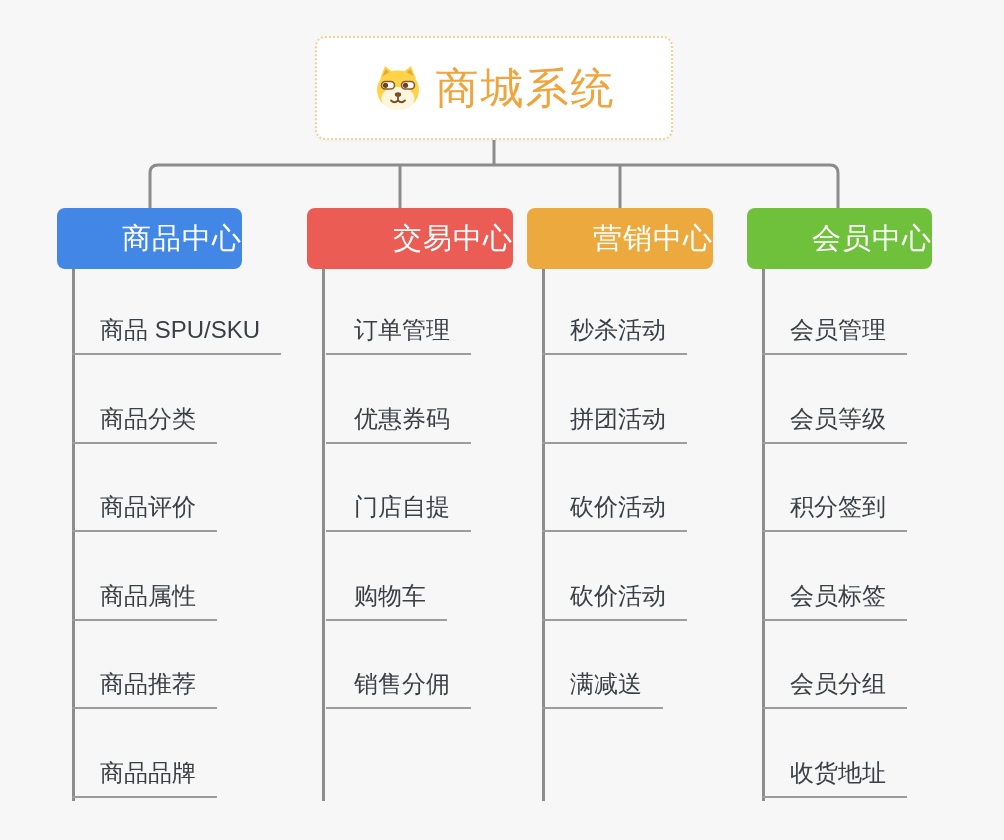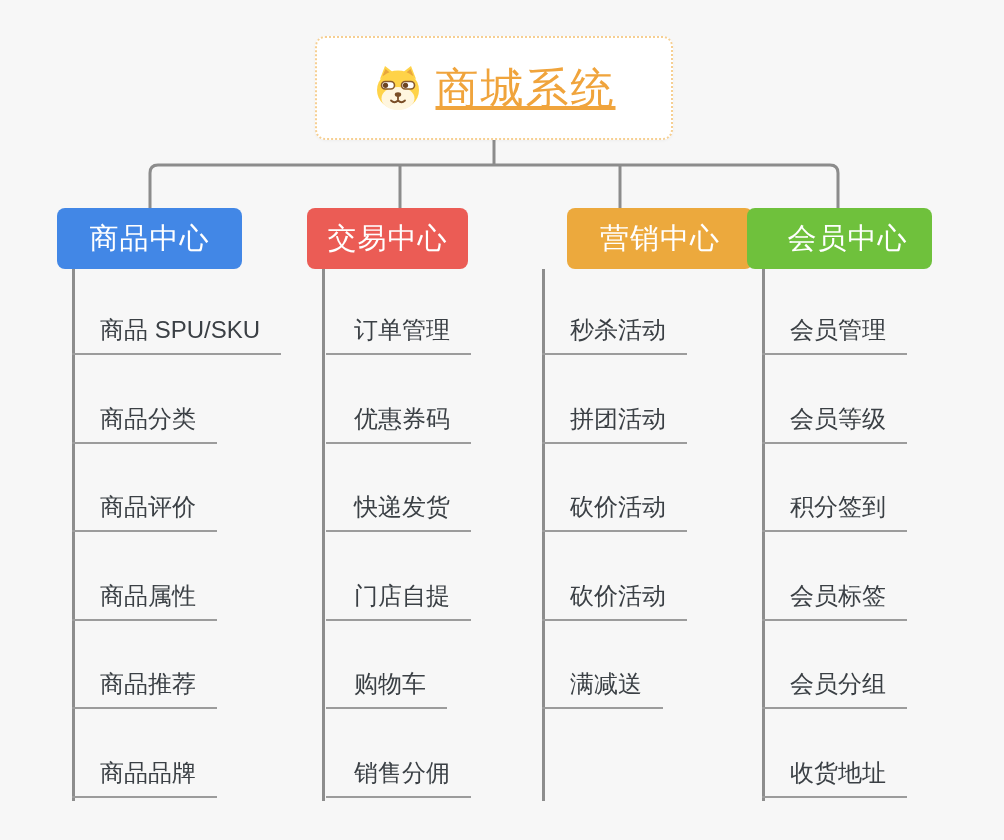--- a/index.html
+++ b/index.html
@@ -19,32 +19,32 @@
   .connectors path { stroke:currentColor; stroke-width:3; fill:none; }
 
   
   .root-node {
     position:absolute; left:315px; top:36px; width:358px; height:104px;
     background:#ffffff; border:2px dotted #F6CF92; border-radius:10px;
     display:flex; align-items:center; justify-content:center; gap:13px;
     box-shadow:0 1px 3px rgba(0,0,0,0.04);
     cursor:default;
   }
-  .root-title { font-size:43px; color:#F0A43C; letter-spacing:2px; line-height:1;text-decoration:underline; }
+  .root-title { font-size:43px; color:#F0A43C; letter-spacing:2px; line-height:1; }
   .dog-icon { width:50px; height:48px; display:block; }
 
   
   .branch-node {
     position:absolute; top:208px; height:61px; border-radius:8px;
-    display:flex; align-items:center; justify-content:center;
+    display:flex; align-items:center; justify-content:flex-end;
     color:#ffffff; font-size:29px; letter-spacing:1px; cursor:default;
   }
   .branch-0 { left:57px;  width:185px; }
-  .branch-1 { left:307px; width:161px; }
-  .branch-2 { left:527px; width:186px;margin-left:40px; }
+  .branch-1 { left:307px; width:206px; }
+  .branch-2 { left:527px; width:186px; }
   .branch-3 { left:747px; width:185px;padding-left:16px; }
 
   
   .trunk {
     position:absolute; top:269px; width:3px; height:532px; background:#8D8D8D;
   }
   .trunk-0 { left:72px; }
   .trunk-1 { left:322px; }
   .trunk-2 { left:542px; }
   .trunk-3 { left:762px; }
@@ -119,21 +119,20 @@
     <div class="subtopic-node">商品分类</div>
     <div class="subtopic-node">商品评价</div>
     <div class="subtopic-node">商品属性</div>
     <div class="subtopic-node">商品推荐</div>
     <div class="subtopic-node">商品品牌</div>
   </div>
 
   <div class="subtopic-list list-1">
     <div class="subtopic-node">订单管理</div>
     <div class="subtopic-node">优惠券码</div>
-    <div class="subtopic-node">快递发货</div>
     <div class="subtopic-node">门店自提</div>
     <div class="subtopic-node">购物车</div>
     <div class="subtopic-node">销售分佣</div>
   </div>
 
   <div class="subtopic-list list-2">
     <div class="subtopic-node">秒杀活动</div>
     <div class="subtopic-node">拼团活动</div>
     <div class="subtopic-node">砍价活动</div>
     <div class="subtopic-node">砍价活动</div>

